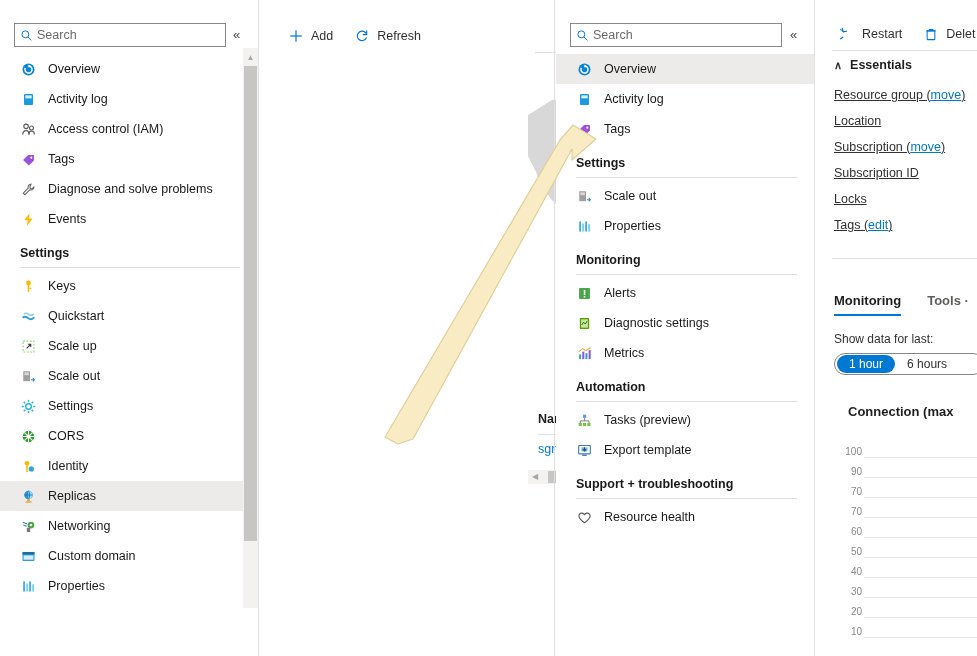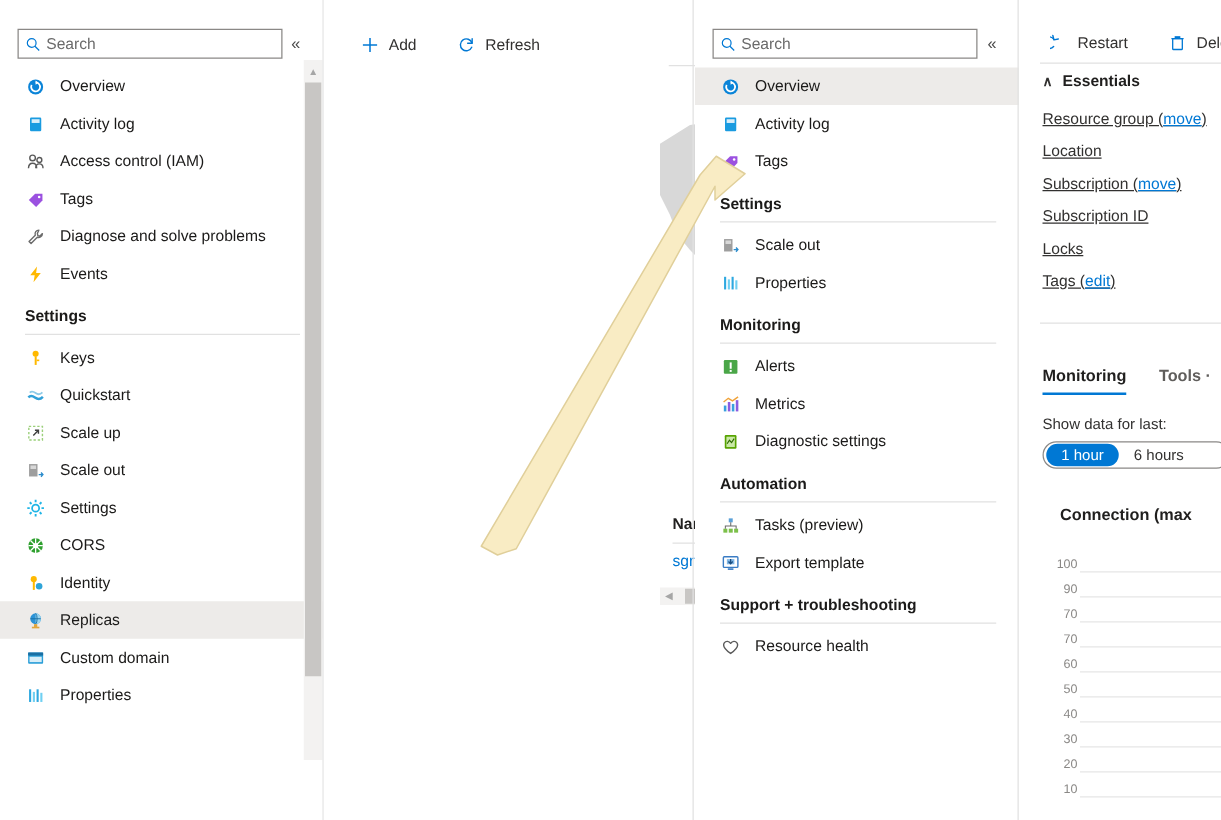--- a/index.html
+++ b/index.html
@@ -76,21 +76,21 @@
   
   .vscroll { position: absolute; width: 15px; background: #f3f2f1; }
   .vscroll .thumb { position: absolute; left: 1px; width: 13px; background: #c8c6c4; }
   .vscroll .arrow-up {
     position: absolute; top: 2px; left: 0; width: 15px; height: 14px;
     display: flex; align-items: center; justify-content: center;
     color: #a6a6a6; font-size: 8px;
   }
 
   
-  .cmdbar { position: absolute; display: flex; align-items: center; height: 32px; gap: 11px; }
+  .cmdbar { position: absolute; display: flex; align-items: center; height: 32px; }
   .cmdbtn {
     display: flex; align-items: center;
     font-size: 12.5px; color: #323130;
     margin-right: 8px; padding: 3px 6px;
     cursor: pointer; white-space: nowrap;
   }
   .cmdbtn .ci { width: 18px; display:flex; align-items:center; justify-content:center; margin-right: 6px; color:#0078d4; }
   .cmd-rule { position: absolute; height: 1px; background: #e1e1e1; }
 
   
@@ -312,20 +312,31 @@
         <span class="ico">
           <svg width="15" height="15" viewBox="0 0 16 16">
             <circle cx="8" cy="6.4" r="4.6" fill="#2c93d6"></circle>
             <path d="M8 1.8a4.6 4.6 0 0 1 0 9.2" fill="#9cd6f0"></path>
             <path d="M3.6 6.4h8.8M8 1.8c1.7 1.4 1.7 7.8 0 9.2" fill="none" stroke="#1a6fa3" stroke-width="0.8"></path>
             <rect x="6.6" y="11" width="2.8" height="2.4" fill="#e0a63c"></rect>
             <rect x="4.8" y="13.2" width="6.4" height="1.4" fill="#e0a63c"></rect>
           </svg>
         </span>
         <span>Replicas</span>
+      </div>
+      <div class="nav-item">
+        <span class="ico">
+          <svg width="15" height="15" viewBox="0 0 16 16">
+            <circle cx="10.6" cy="6.4" r="3.6" fill="#4aa648"></circle>
+            <circle cx="10.6" cy="6.4" r="1.3" fill="#fff"></circle>
+            <path d="M2 3.4c1.6 1 3 1.6 4.4 1.8M2.4 6.2c1.2.8 2.4 1.2 3.6 1.4" fill="none" stroke="#3b7fb2" stroke-width="1.1"></path>
+            <rect x="6.2" y="9.4" width="3.6" height="4.4" rx="0.6" fill="#7b7b7b"></rect>
+          </svg>
+        </span>
+        <span>Networking</span>
       </div>
       <div class="nav-item">
         <span class="ico">
           <svg width="15" height="15" viewBox="0 0 16 16">
             <rect x="1.6" y="3.2" width="12.8" height="9.6" rx="0.8" fill="#2b9fd8"></rect>
             <rect x="1.6" y="3.2" width="12.8" height="2.6" fill="#1a6fa3"></rect>
             <rect x="2.8" y="6.8" width="10.4" height="4.6" fill="#d8eef8"></rect>
           </svg>
         </span>
         <span>Custom domain</span>
@@ -522,38 +533,38 @@
             <rect x="2.2" y="2.2" width="11.6" height="11.6" rx="1" fill="#4aa648"></rect>
             <rect x="7.2" y="4.2" width="1.7" height="5.4" fill="#fff"></rect>
             <rect x="7.2" y="10.6" width="1.7" height="1.7" fill="#fff"></rect>
           </svg>
         </span>
         <span>Alerts</span>
       </div>
       <div class="nav-item">
         <span class="ico">
           <svg width="15" height="15" viewBox="0 0 16 16">
+            <rect x="3" y="2.2" width="10" height="11.6" rx="1" fill="#57a300"></rect>
+            <rect x="4.4" y="3.6" width="7.2" height="8.8" fill="#c9e8a6"></rect>
+            <path d="M5 9.6 L7 6.6 L8.8 8.6 L11 5.2" fill="none" stroke="#2f6b00" stroke-width="1"></path>
+          </svg>
+        </span>
+        <span>Diagnostic settings</span>
+      </div>
+      <div class="nav-item">
+        <span class="ico">
+          <svg width="15" height="15" viewBox="0 0 16 16">
             <rect x="2.2" y="9" width="2.2" height="5" fill="#3aa0dd"></rect>
             <rect x="5.6" y="6" width="2.2" height="8" fill="#8a5ce0"></rect>
             <rect x="9" y="7.6" width="2.2" height="6.4" fill="#3aa0dd"></rect>
             <rect x="12.4" y="4.4" width="2.2" height="9.6" fill="#8a5ce0"></rect>
             <path d="M2 6 L6 2.8 L9.6 5 L14.4 1.6" fill="none" stroke="#f0a33a" stroke-width="1.2"></path>
           </svg>
         </span>
         <span>Metrics</span>
-      </div>
-      <div class="nav-item">
-        <span class="ico">
-          <svg width="15" height="15" viewBox="0 0 16 16">
-            <rect x="3" y="2.2" width="10" height="11.6" rx="1" fill="#57a300"></rect>
-            <rect x="4.4" y="3.6" width="7.2" height="8.8" fill="#c9e8a6"></rect>
-            <path d="M5 9.6 L7 6.6 L8.8 8.6 L11 5.2" fill="none" stroke="#2f6b00" stroke-width="1"></path>
-          </svg>
-        </span>
-        <span>Diagnostic settings</span>
       </div>
       <div class="nav-group">Automation</div>
       <div class="nav-rule"></div>
       <div class="nav-item">
         <span class="ico">
           <svg width="15" height="15" viewBox="0 0 16 16">
             <rect x="6.4" y="1.8" width="3.4" height="3.4" fill="#5aa0d8"></rect>
             <rect x="1.8" y="10.6" width="3.4" height="3.4" fill="#7cc04a"></rect>
             <rect x="6.4" y="10.6" width="3.4" height="3.4" fill="#7cc04a"></rect>
             <rect x="11" y="10.6" width="3.4" height="3.4" fill="#7cc04a"></rect>

